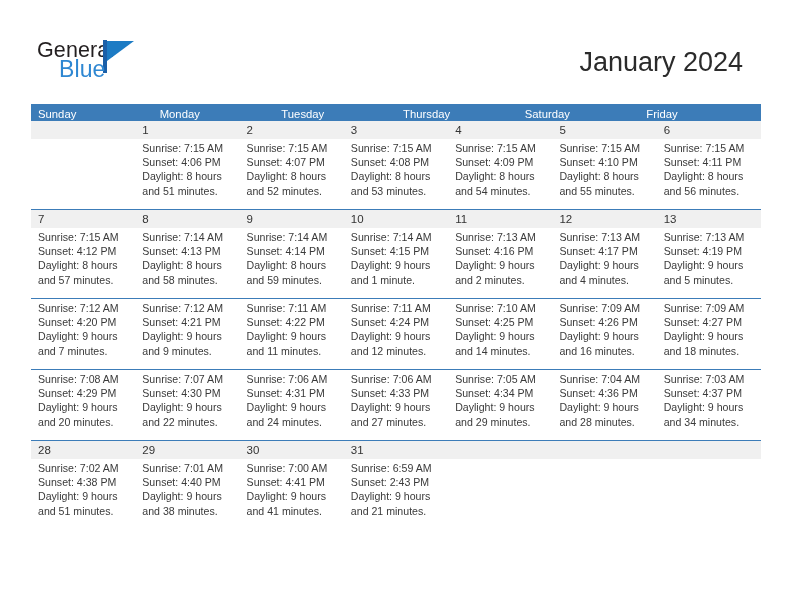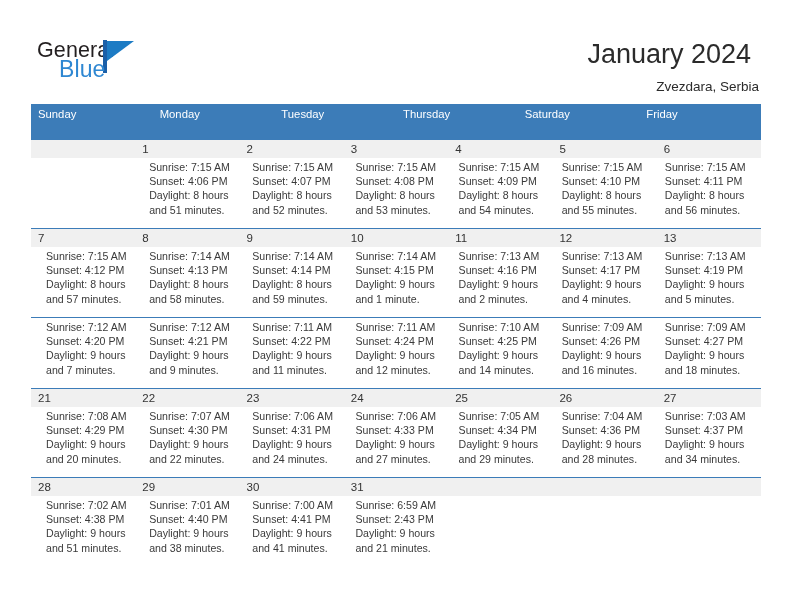--- a/index.html
+++ b/index.html
@@ -86,41 +86,41 @@
     right: 33px;
     top: 30px;
     text-align: right;
   }
   .cal-title {
     font-size: 27px;
     color: #2b2b2b;
     line-height: 32px;
     white-space: nowrap;
     font-weight: normal;
-    margin: 8px;
+    margin: 16px;
   }
   .cal-subtitle {
     font-size: 13.5px;
     color: #2b2b2b;
     line-height: 18px;
     margin-top: 6px;
     white-space: nowrap;
   }
 
   
   .calendar {
     position: absolute;
     left: 31px;
     top: 104px;
     width: 730px;
   }
   .cal-head {
     display: flex;
     background: #3c7cb8;
-    height: 36px;
+    height: 17px;
   }
   .cal-head .hcell {
     flex: 1 1 0;
     color: #ffffff;
     font-size: 11.3px;
     line-height: 21px;
     padding-left: 7px;
     box-sizing: border-box;
     white-space: nowrap;
     overflow: hidden;
@@ -143,21 +143,20 @@
     font-size: 11.5px;
     line-height: 18px;
     padding-left: 7px;
     box-sizing: border-box;
     color: #333333;
   }
   .week-body {
     display: flex;
     height: 70px;
     background: #ffffff;
-    margin-left: 8px;
   }
   .week-body .bcell {
     flex: 1 1 0;
     padding-left: 7px;
     padding-top: 2px;
     box-sizing: border-box;
   }
   .line {
     font-size: 10.6px;
     line-height: 14.2px;
@@ -176,21 +175,20 @@
       <div class="brand-general">General</div>
       <div class="brand-mark">
         <div class="bar"></div>
         <div class="tri"></div>
       </div>
       <div class="brand-blue">Blue</div>
     </div>
 
     <div class="title-block">
       <div class="cal-title">January 2024</div>
-      <div class="cal-subtitle">Zvezdara, Serbia</div>
     </div>
 
   </div>
 
   <div class="calendar">
     <div class="cal-head" id="weekday-row">
         <div class="hcell">Sunday</div>
         <div class="hcell">Monday</div>
         <div class="hcell">Tuesday</div>
         <div class="hcell">Thursday</div>
@@ -343,29 +341,20 @@
             </div>
             <div class="bcell">
               <div class="line">Sunrise: 7:09 AM</div>
               <div class="line">Sunset: 4:27 PM</div>
               <div class="line">Daylight: 9 hours</div>
               <div class="line">and 18 minutes.</div>
             </div>
           </div>
         </div>
         <div class="week">
-          <div class="week-numbers">
-            <div class="ncell">21</div>
-            <div class="ncell">22</div>
-            <div class="ncell">23</div>
-            <div class="ncell">24</div>
-            <div class="ncell">25</div>
-            <div class="ncell">26</div>
-            <div class="ncell">27</div>
-          </div>
           <div class="week-body">
             <div class="bcell">
               <div class="line">Sunrise: 7:08 AM</div>
               <div class="line">Sunset: 4:29 PM</div>
               <div class="line">Daylight: 9 hours</div>
               <div class="line">and 20 minutes.</div>
             </div>
             <div class="bcell">
               <div class="line">Sunrise: 7:07 AM</div>
               <div class="line">Sunset: 4:30 PM</div>

